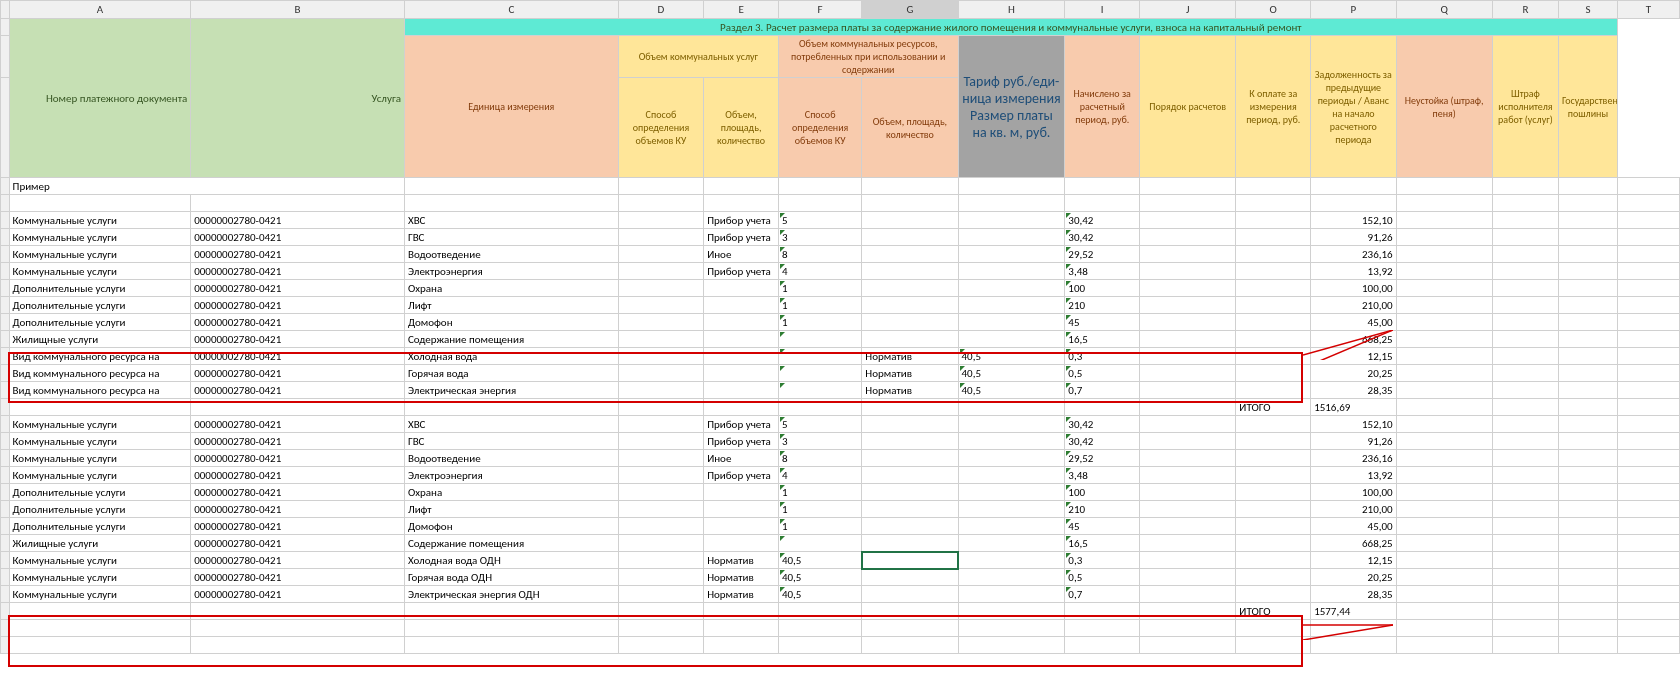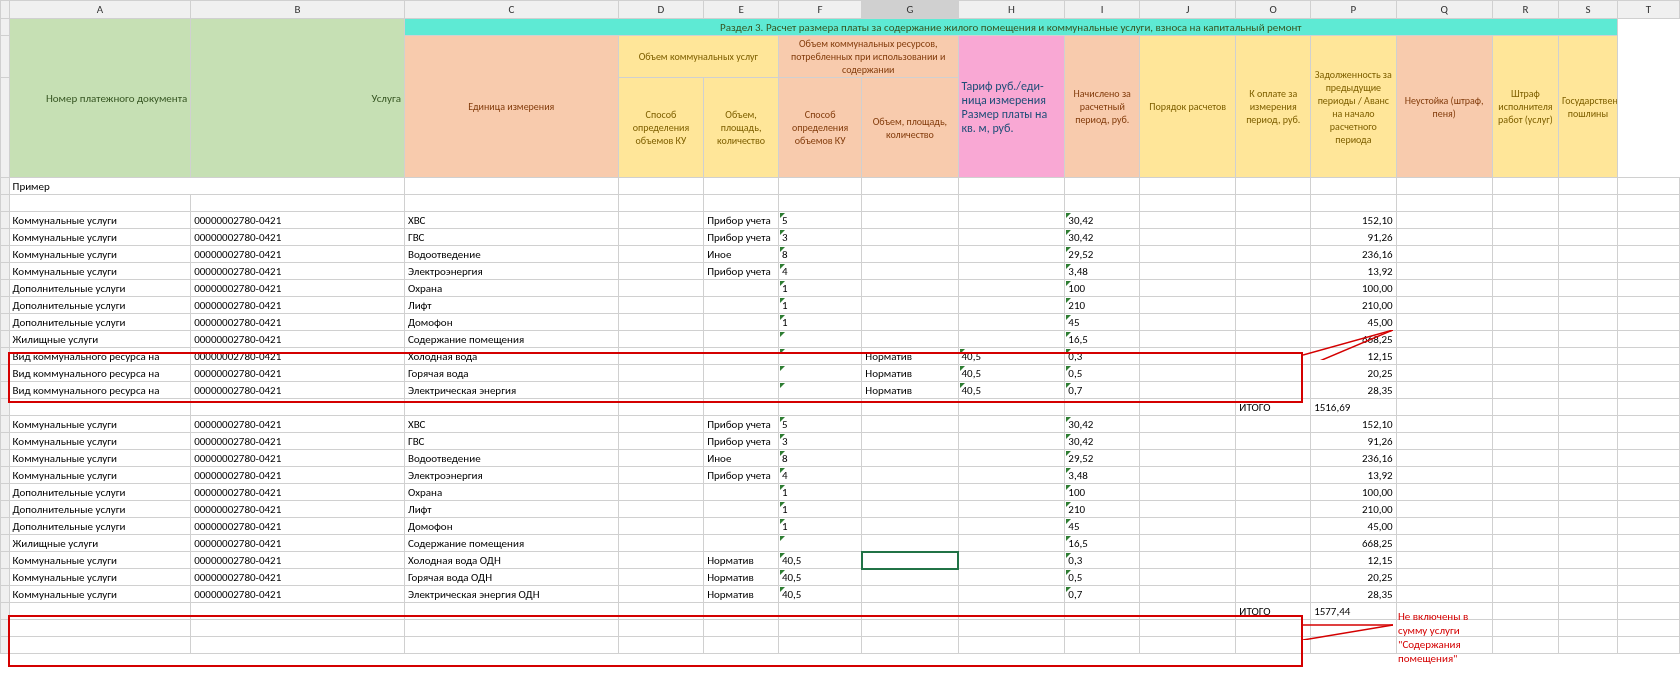--- a/index.html
+++ b/index.html
@@ -58,21 +58,21 @@
     background: #f0f0f0;
     text-align: center;
     color: #333;
     font-size: 10px;
     padding: 0;
   }
   .hdr-green { background: #c6e0b4; color:#375623; text-align:right; vertical-align:middle; white-space:normal;padding-left:16px; }
   .hdr-ltgreen { background:#5eead4; color:#375623; text-align:center; vertical-align:middle; white-space:normal;}
   .hdr-tan   { background: #f8cbad; color:#833c0c; text-align:center; vertical-align:middle; white-space:normal; font-size:10px;}
   .hdr-yel   { background: #ffe699; color:#7f6000; text-align:center; vertical-align:middle; white-space:normal; font-size:10px;margin-left:48px;}
-  .hdr-blue  { background: #f9a8d4; color:#1f4e78; text-align:left; vertical-align:middle; white-space:normal; font-size:12px;}
+  .hdr-blue  { background: #a3a3a3; color:#1f4e78; text-align:center; vertical-align:middle; white-space:normal; font-size:14px;}
   .num { text-align:left; }
   .tri { position:relative; }
   .tri::before {
     content:"";
     position:absolute; top:1px; left:1px;
     border-top:5px solid #2e7d32;
     border-right:5px solid transparent;
   }
   .selcell { outline:2px solid #217346; outline-offset:-1px; background:#fff;}
   .redbox1 {
@@ -733,14 +733,13 @@
 <div class="redbox1"></div>
 <div class="redbox2"></div>
 <svg class="arrow1">
       <line x1="90" y1="0" x2="0" y2="25" stroke="#d40000" stroke-width="1.5"></line>
       <line x1="90" y1="0" x2="0" y2="38" stroke="#d40000" stroke-width="1.5"></line>
     </svg>
 <svg class="arrow2">
       <line x1="90" y1="15" x2="0" y2="15" stroke="#d40000" stroke-width="1.5"></line>
       <line x1="90" y1="15" x2="0" y2="30" stroke="#d40000" stroke-width="1.5"></line>
     </svg>
-<div class="note note2">Не включены в сумму услуги "Содержания помещения"</div>
 </div>
 
 </body></html>

